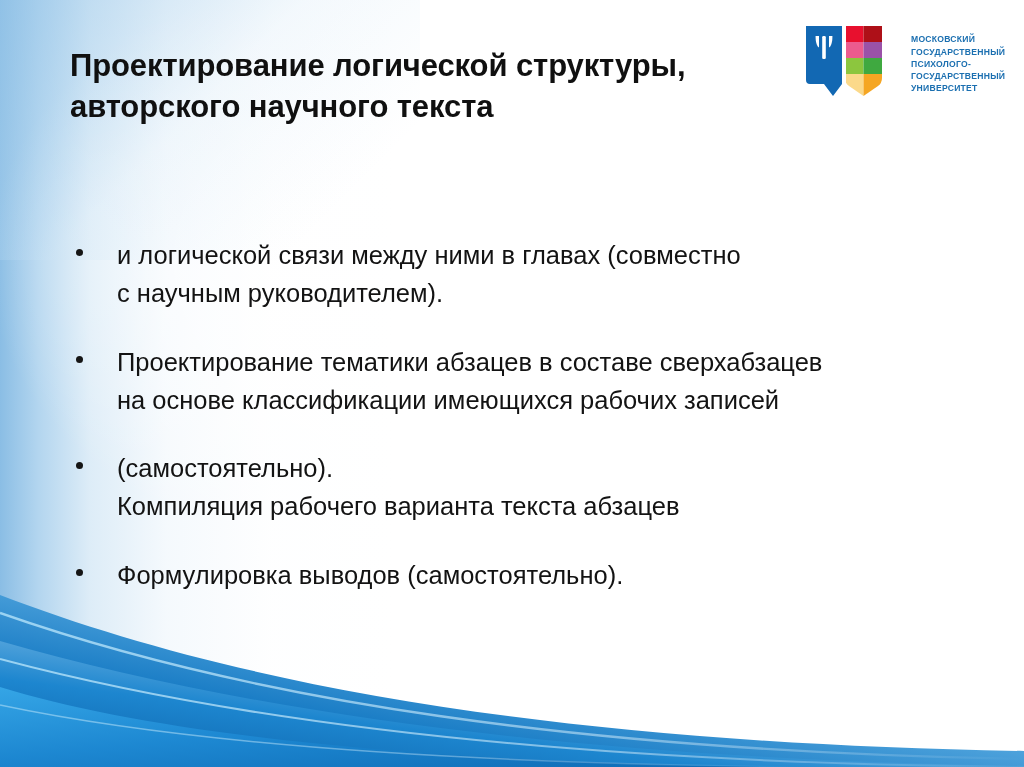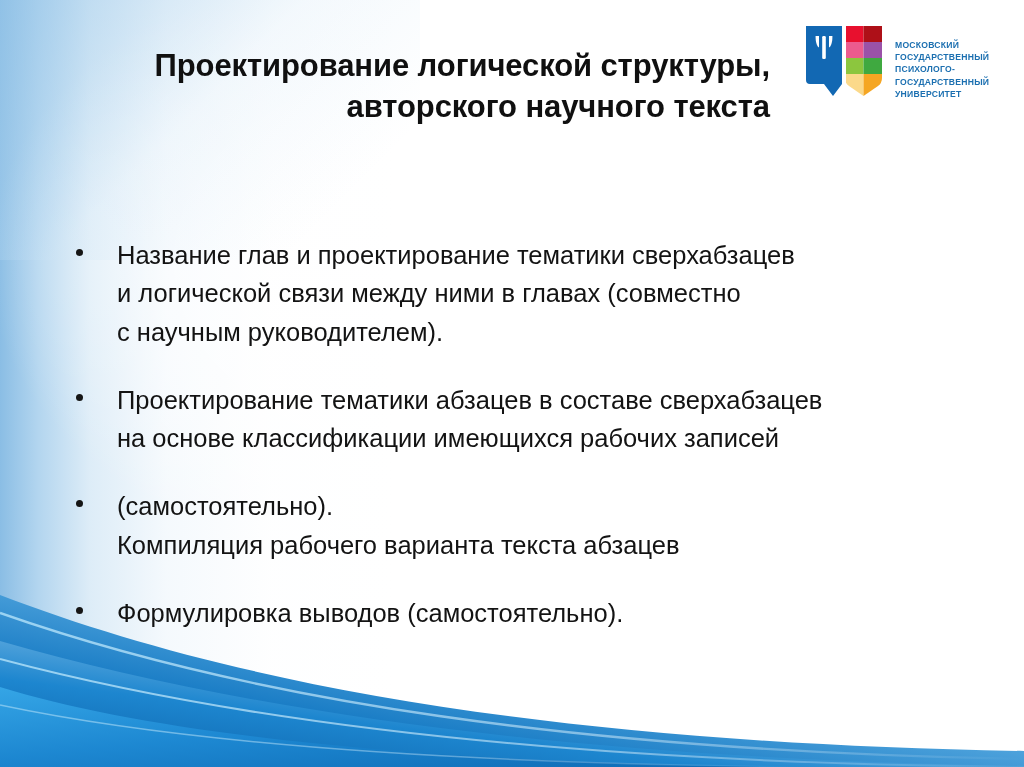--- a/index.html
+++ b/index.html
@@ -79,32 +79,31 @@
     top: 46px;
     width: 700px;
   }
   .slide-title {
     margin: 0;
     font-size: 31px;
     line-height: 1.32;
     font-weight: bold;
     color: #101010;
     letter-spacing: -0.1px;
-    text-align: right;
   }
   .slide-title .tline { display: block; }
 
   
   .logo {
     position: absolute;
     left: 802px;
     top: 22px;
     display: flex;
-    align-items: flex-end;
-    gap: 9px;
+    align-items: center;
+    gap: 25px;
   }
   .logo-mark { width: 84px; height: 78px; display: block; }
   .logo-text {
     padding-top: 6px;
     color: #1b6fb0;
     font-size: 8.6px;
     font-weight: bold;
     line-height: 1.42;
     letter-spacing: 0.25px;
     white-space: nowrap;
@@ -236,21 +235,20 @@
       <span>ГОСУДАРСТВЕННЫЙ</span>
       <span>УНИВЕРСИТЕТ</span>
     </div>
   </div>
 
   <ul class="bullets">
 
     <li class="bullet-item">
       <span class="bullet-dot"></span>
       <span class="bullet-text">
-        <span class="bline">Название глав и проектирование тематики сверхабзацев</span>
         <span class="bline">и логической связи между ними в главах (совместно</span>
         <span class="bline">с научным руководителем).</span>
       </span>
     </li>
 
     <li class="bullet-item">
       <span class="bullet-dot"></span>
       <span class="bullet-text">
         <span class="bline">Проектирование тематики абзацев в составе сверхабзацев</span>
         <span class="bline">на основе классификации имеющихся рабочих записей</span>

